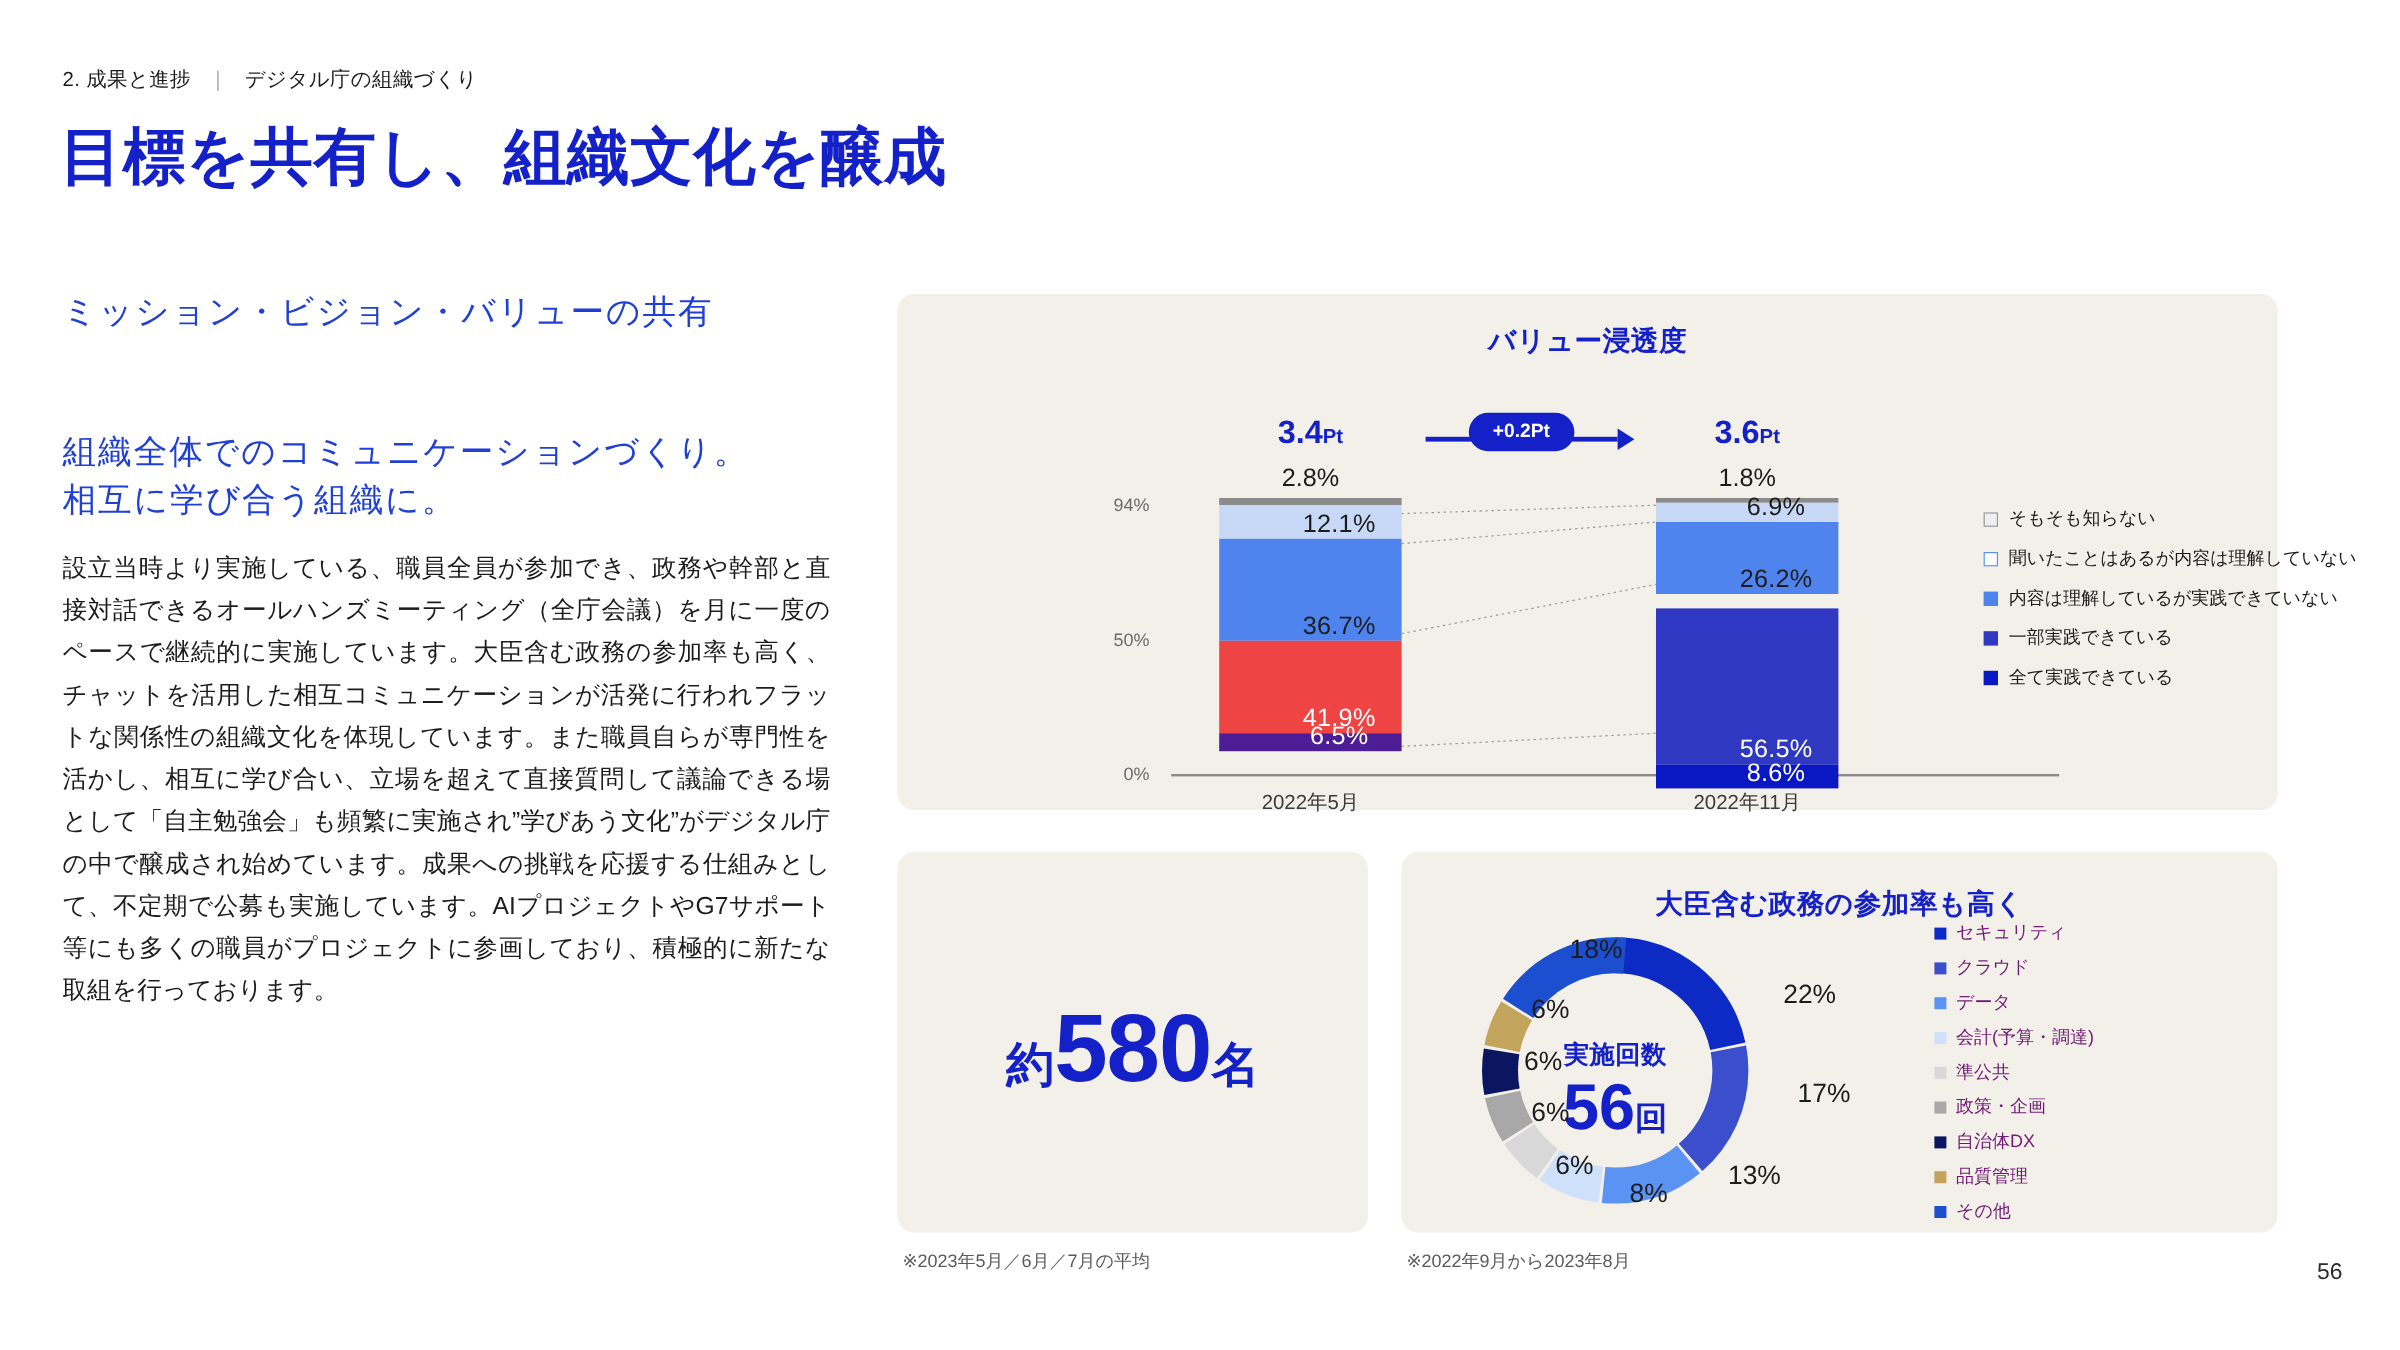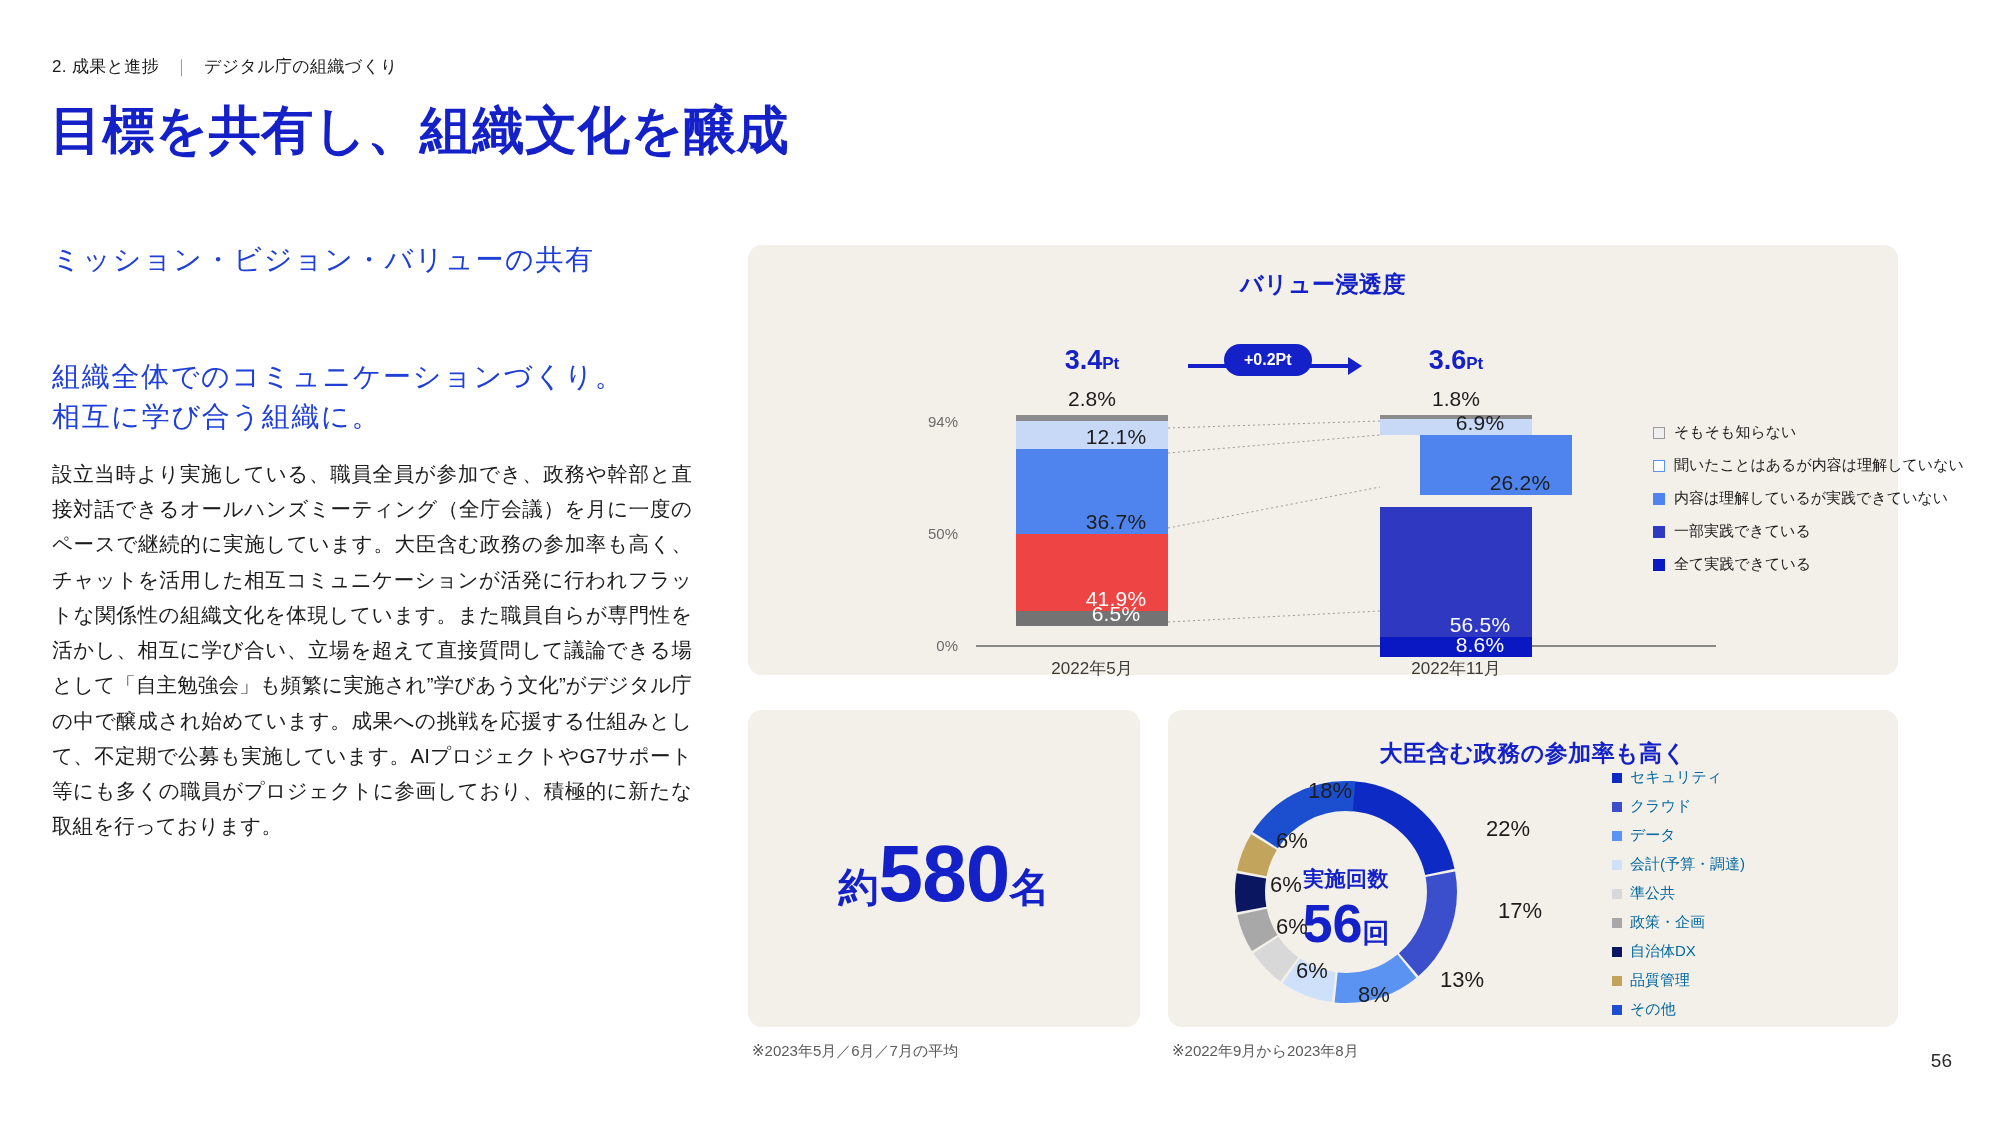--- a/index.html
+++ b/index.html
@@ -120,21 +120,21 @@
   .donut-center .c1 { font-size: 21px; font-weight: 700; letter-spacing: .02em; }
   .donut-center .c2 { font-size: 54px; font-weight: 700; line-height: 1.05; margin-top: 2px; }
   .donut-center .c2 .kai { font-size: 27px; font-weight: 700; }
   .dpct {
     position: absolute; font-size: 22px; color: #1c1c1c; white-space: nowrap;
   }
   .donut-legend {
     position: absolute; left: 444px; top: 58px;
     display: flex; flex-direction: column; gap: 10px;
   }
-  .dlg-row { display: flex; align-items: center; gap: 8px; font-size: 15px; color: #0369a1; white-space: nowrap; }
+  .dlg-row { display: flex; align-items: center; gap: 8px; font-size: 15px; color: #701a75; white-space: nowrap; }
   .dlg-sw { width: 10px; height: 10px; flex: 0 0 10px; }
 
   
   .note { position: absolute; font-size: 15px; color: #5a5a5a; white-space: nowrap; }
   #note-hands { left: 752px;  top: 1042px; }
   #note-donut { left: 1172px; top: 1042px; }
   .pageno { position: absolute; right: 48px; top: 1050px; font-size: 19px; color: #2b2b2b; }
 </style>
 </head>
 <body>
@@ -191,31 +191,31 @@
         <div class="seg" style="height:6.4px; background:#8c8c8c;"></div>
         <div class="seg light" style="height:27.8px; background:#c7d9f7;">
           <span>12.1%</span>
         </div>
         <div class="seg light" style="height:84.4px; background:#4f84ee;">
           <span>36.7%</span>
         </div>
         <div class="seg dark" style="height:77px; background:#ef4444;">
           <span>41.9%</span>
         </div>
-        <div class="seg dark" style="height:15px; background:#737373;">
+        <div class="seg dark" style="height:15px; background:#4c1d95;">
           <span>6.5%</span>
         </div>
       </div>
 
       <div class="bar" style="left:632px; top:170px; height:230px;">
         <div class="seg" style="height:4.1px; background:#8c8c8c;"></div>
         <div class="seg light" style="height:15.9px; background:#c7d9f7;">
           <span>6.9%</span>
         </div>
-        <div class="seg light" style="height:60.3px; background:#4f84ee;margin-left:40px;">
+        <div class="seg light" style="height:60.3px; background:#4f84ee;">
           <span>26.2%</span>
         </div>
         <div class="seg dark" style="height:130px; background:#2f38c0;margin-top:12px;">
           <span>56.5%</span>
         </div>
         <div class="seg dark" style="height:19.7px; background:#0a18c4;">
           <span>8.6%</span>
         </div>
       </div>
 

